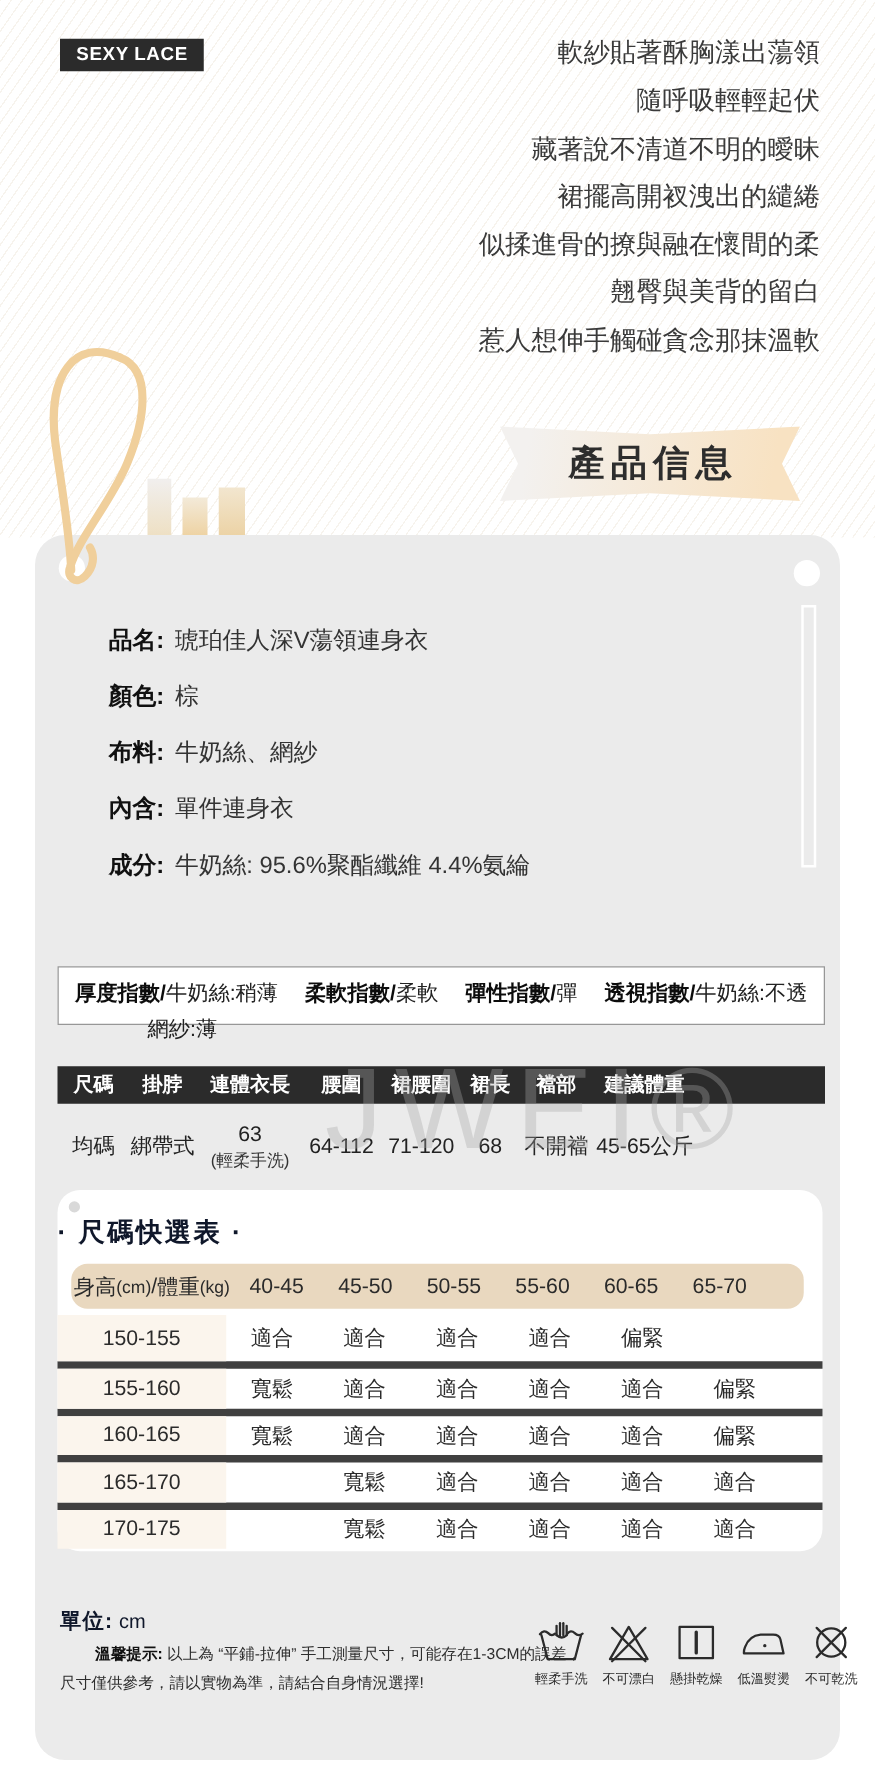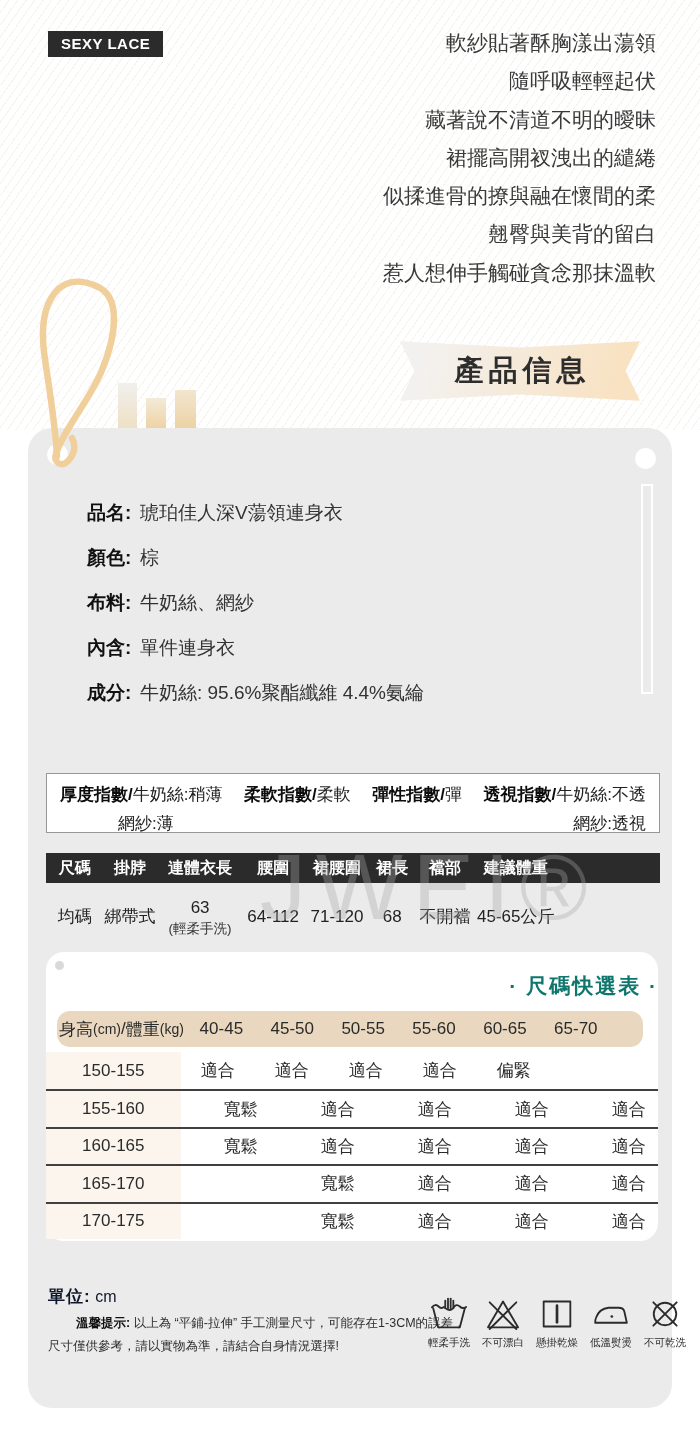--- a/index.html
+++ b/index.html
@@ -41,21 +41,21 @@
   .hr { left:607px; top:20px; }
   .slot { position:absolute; left:613px; top:56px; width:12px; height:210px; border:2px solid #fff; }
 
   
   .fields { position:absolute; left:59px; top:72px; font-size:19px; color:#333; }
   .frow { display:flex; margin-bottom:19px; line-height:26px; }
   .flabel { flex:0 0 53px; font-weight:bold; color:#101010; }
   .comp2 { margin-top:-10px; }
 
   
-  .indexbox { position:absolute; left:18px; top:345px; width:614px; height:60px;
+  .indexbox { position:absolute; left:18px; top:345px; width:614px; height:47px;
     background:#fff; border:1px solid #979797; padding:6px 13px; display:flex;
     justify-content:space-between; font-size:17px; color:#222; line-height:29px; }
   .indexbox b { color:#0c0c0c; }
   .g1 .il2 { padding-left:58px; }
   .g4 .il2 { text-align:right; }
 
   
   .spec { position:absolute; left:18px; top:425px; width:614px; }
   .spec-head { display:flex; background:#2b2b2b; color:#fff; height:30px; align-items:center;
     font-size:16px; font-weight:600; }
@@ -64,30 +64,30 @@
   .sc1{flex:0 0 9.4%} .sc2{flex:0 0 8.6%} .sc3{flex:0 0 14.2%} .sc4{flex:0 0 9.6%}
   .sc5{flex:0 0 11.2%} .sc6{flex:0 0 6.8%} .sc7{flex:0 0 10.4%} .sc8{flex:0 0 12.6%} .scsp{flex:1}
   .specnote { font-size:13.5px; color:#333; line-height:18px; }
   .wm { position:absolute; left:214px; top:-12px; font-size:92px; font-weight:300;
     letter-spacing:10px; color:rgba(165,165,165,.35); pointer-events:none; line-height:1; }
 
   
   .sizecard { position:absolute; left:18px; top:524px; width:612px; height:289px;
     background:#fff; border-radius:18px; }
   .dot { position:absolute; left:9px; top:9px; width:9px; height:9px; border-radius:50%; background:#d9d9d9; }
-  .sc-title { text-align:right; margin-top:20px; font-size:21px; font-weight:bold; color:#0f766e; letter-spacing:2px; }
+  .sc-title { text-align:left; margin-top:20px; font-size:21px; font-weight:bold; color:#0f172a; letter-spacing:2px; }
   .sc-head { position:absolute; left:11px; top:59px; width:586px; height:36px; background:#e9d8bf;
     border-radius:13px; display:flex; align-items:center; font-size:17px; color:#2a2a2a; }
   .sc-head .sm { font-size:14px; }
   .hcol { flex:0 0 22%; display:flex; align-items:center; justify-content:center; white-space:nowrap; }
   .wcol { flex:0 0 12.1%; display:flex; align-items:center; justify-content:center; white-space:nowrap; }
   .scsp2 { flex:1; }
   .srows { position:absolute; left:0; top:100px; width:612px; }
   .srow { display:flex; height:37.4px; font-size:17px; color:#2b2b2b; }
-  .srow + .srow { border-top:2px solid #404040;gap:23px; }
+  .srow + .srow { border-top:6px solid #404040; }
   .srow .hcol { background:#fbf5ed; }
 
   
   .unit { position:absolute; left:20px; top:857px; font-size:16px; color:#0f172a; }
   .unit b { font-size:17px; letter-spacing:1px; }
   .tips { position:absolute; left:20px; top:884px; font-size:12.5px; color:#2e2e2e; line-height:22.5px; }
   .tips b { color:#111;margin-left:28px; }
   .care { position:absolute; left:396px; top:866px; display:flex; gap:4px; }
   .citem { width:50px; text-align:center; }
   .citem svg { display:block; margin:0 auto; }
@@ -154,21 +154,20 @@
         <div class="il2">網紗:薄</div>
       </div>
       <div>
         <div><b>柔軟指數/</b><span>柔軟</span></div>
       </div>
       <div>
         <div><b>彈性指數/</b><span>彈</span></div>
       </div>
       <div class="g4">
         <div><b>透視指數/</b><span>牛奶絲:不透</span></div>
-        <div class="il2">網紗:透視</div>
       </div>
     </div>
 
     <div class="spec">
       <div class="spec-head">
         <div class="scell sc1">尺碼</div>
         <div class="scell sc2">掛脖</div>
         <div class="scell sc3">連體衣長</div>
         <div class="scell sc4">腰圍</div>
         <div class="scell sc5">裙腰圍</div>

